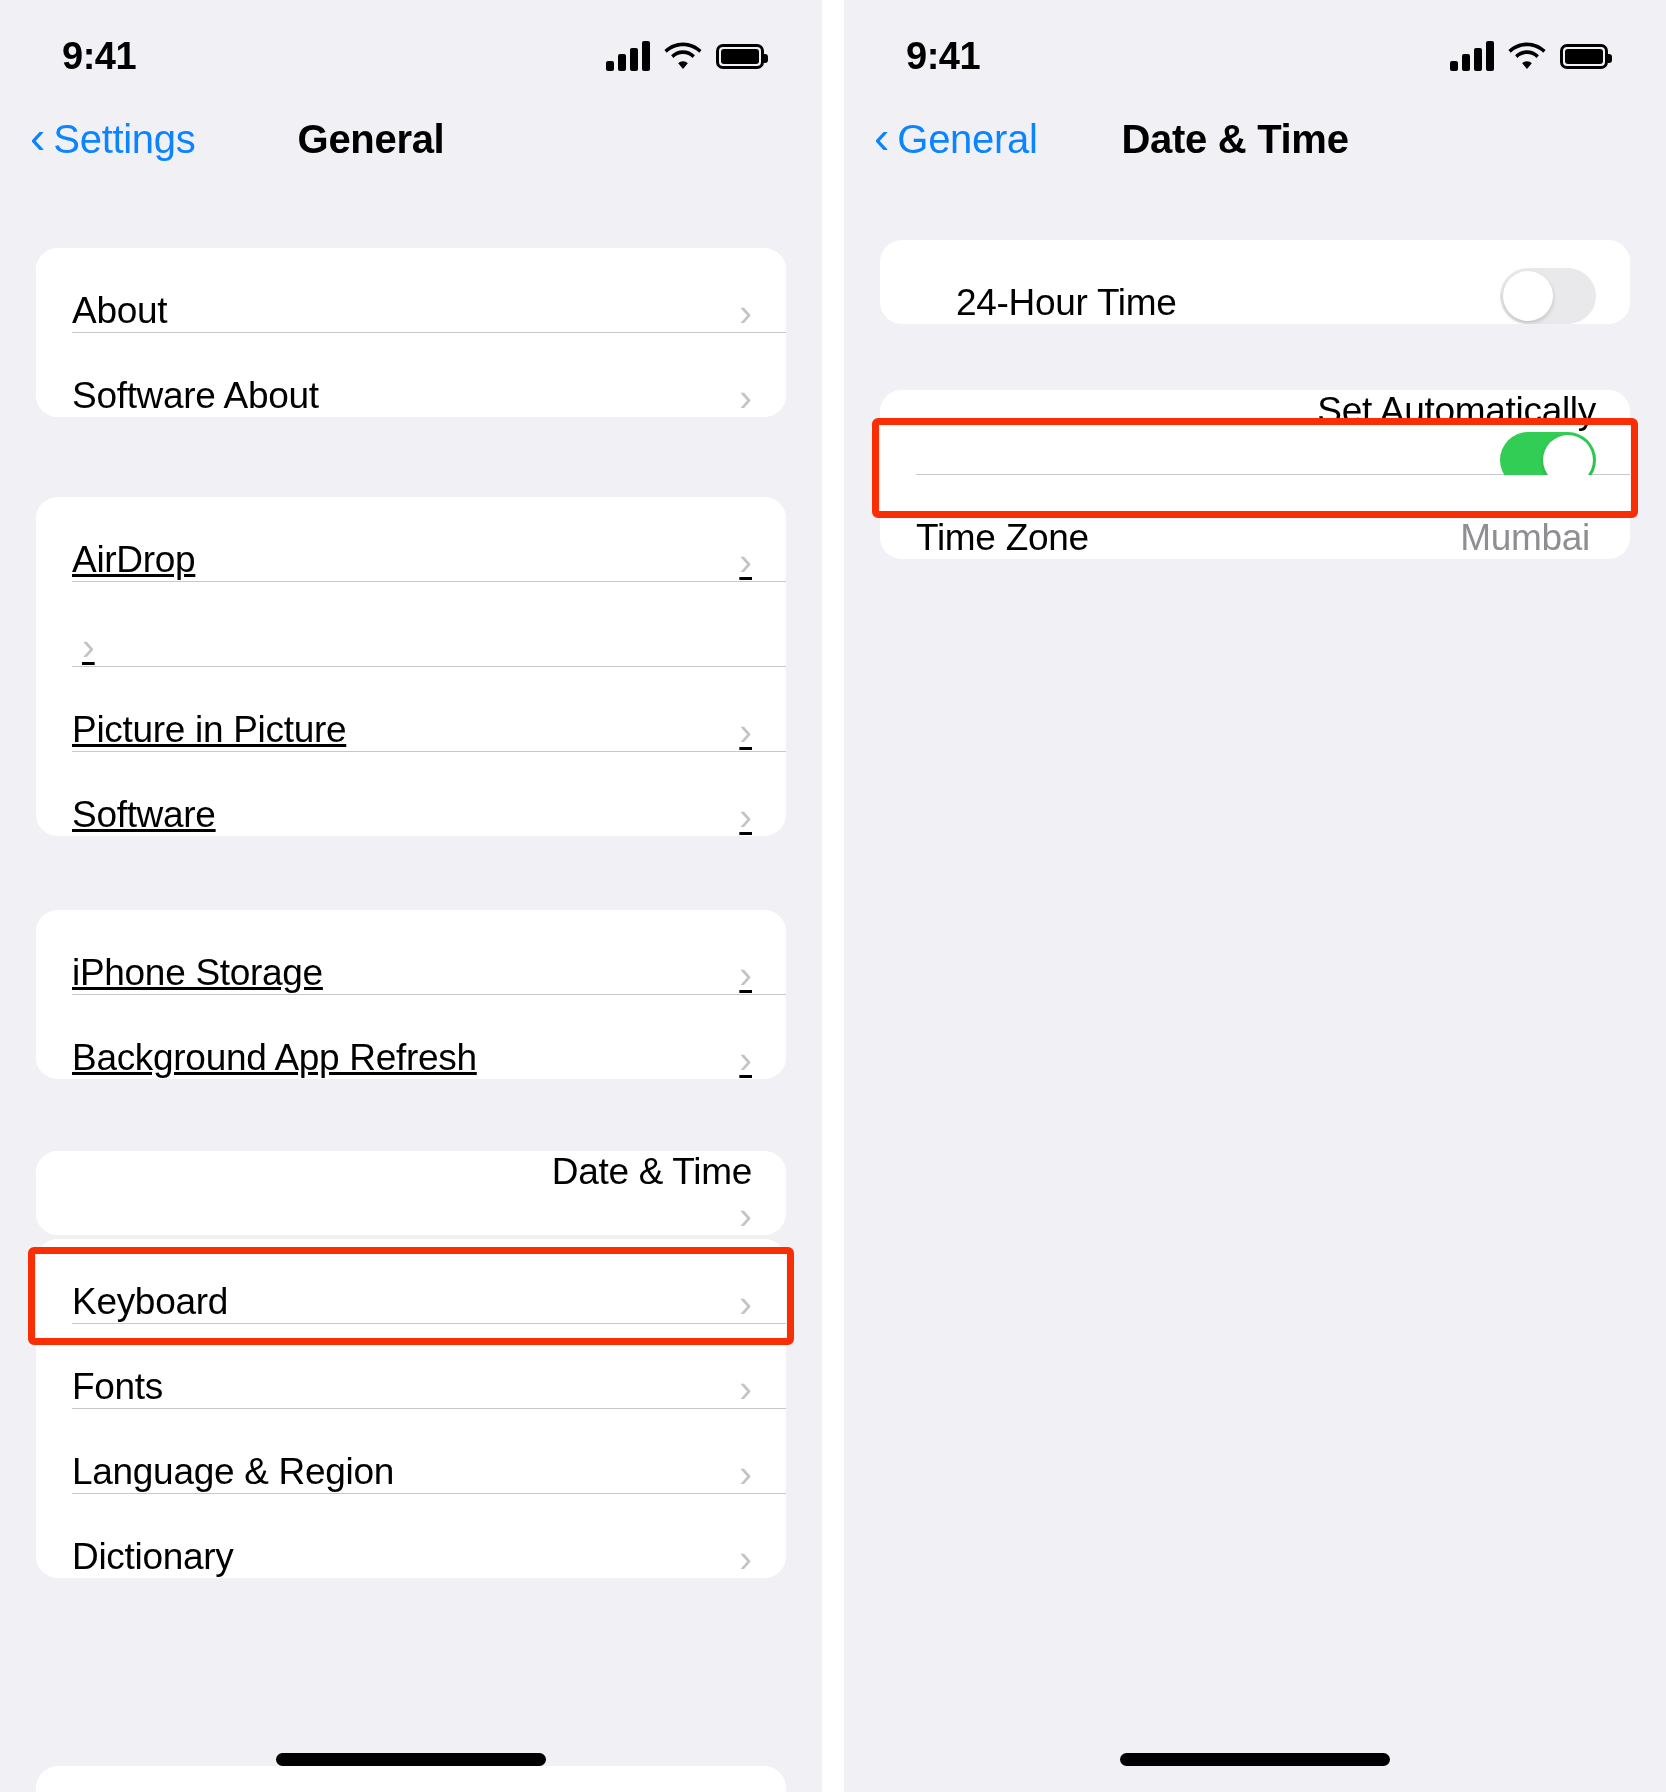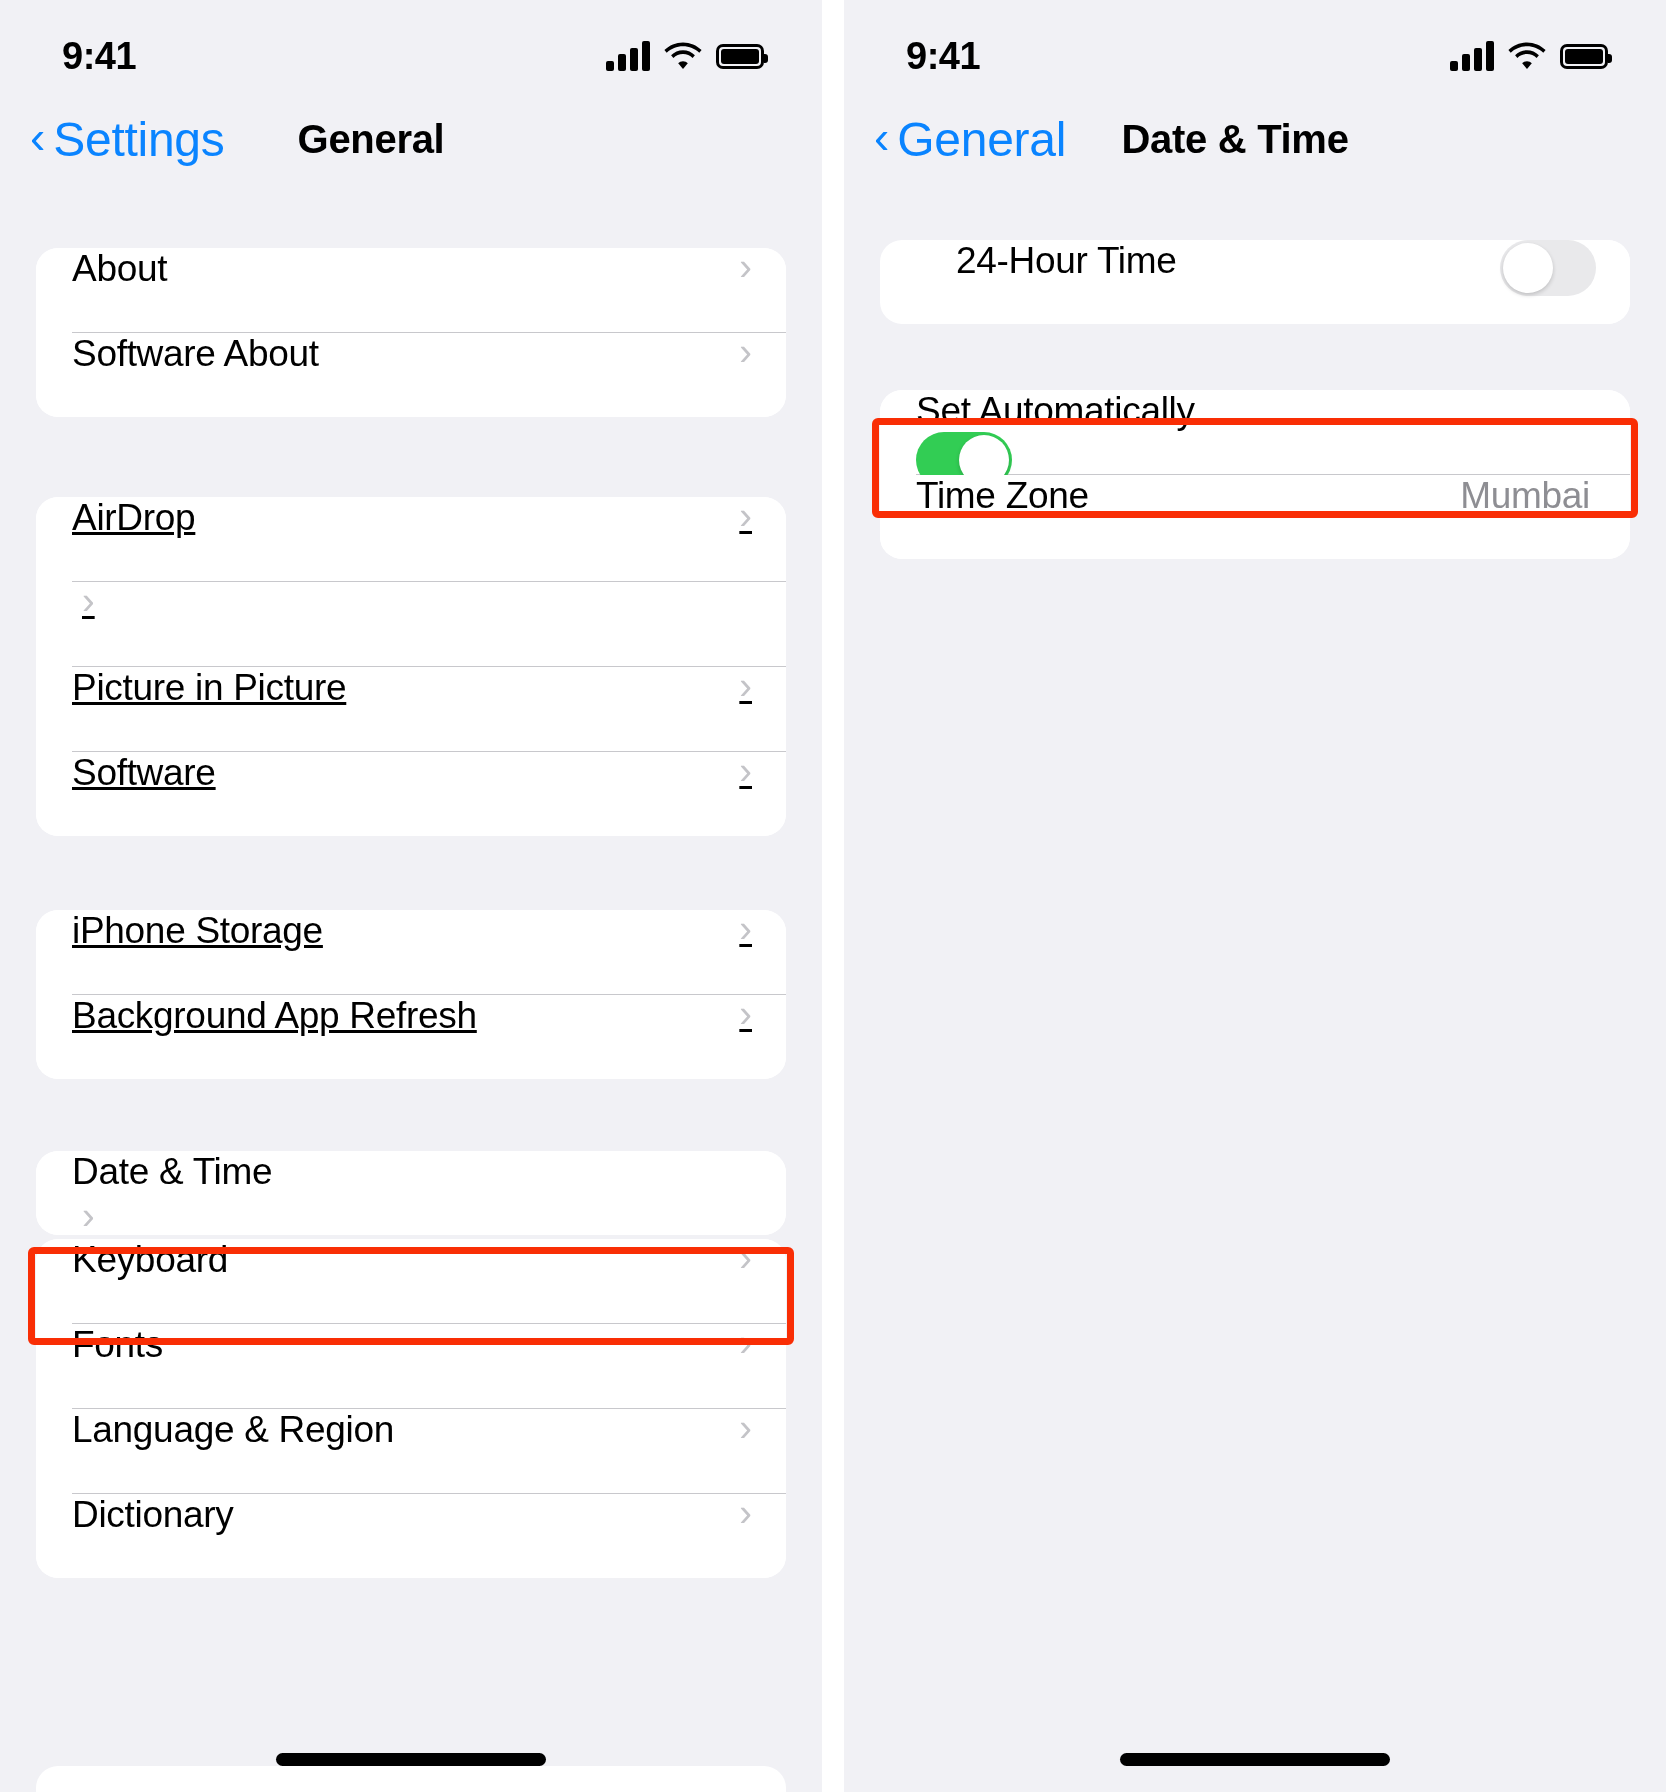--- a/index.html
+++ b/index.html
@@ -117,21 +117,21 @@
   .back-chevron {
     color: #0a84ff;
     font-size: 46px;
     line-height: 1;
     font-weight: 300;
     display: block;
     margin-top: -4px;
   }
   .back-label {
     color: #0a84ff;
-    font-size: 48px;
+    font-size: 40px;
     letter-spacing: -0.3px;
   }
   .nav-title {
     position: absolute;
     left: 0;
     right: 0;
     text-align: center;
     font-size: 40px;
     font-weight: bold;
     color: #000000;
@@ -155,21 +155,21 @@
   .group.gap-top-2 { margin-top: 80px; text-decoration: underline; }
   .group.gap-top-3 { margin-top: 74px; text-decoration: underline; }
   .group.gap-top-4 { margin-top: 72px; }
   .group.gap-top-5 { margin-top: 4px; }
   .group.gap-top-r1 { margin-top: 58px; padding-left: 40px; }
   .group.gap-top-r2 { margin-top: 66px; }
 
   .row {
     height: 84px;
     display: flex;
-    align-items: flex-start;
+    align-items: flex-end;
     padding: 0 34px 0 36px;
     box-sizing: border-box;
     position: relative;
     cursor: pointer;
     background: #ffffff;
   }
   .row .label {
     font-size: 37px;
     color: #000000;
     letter-spacing: -0.3px;

